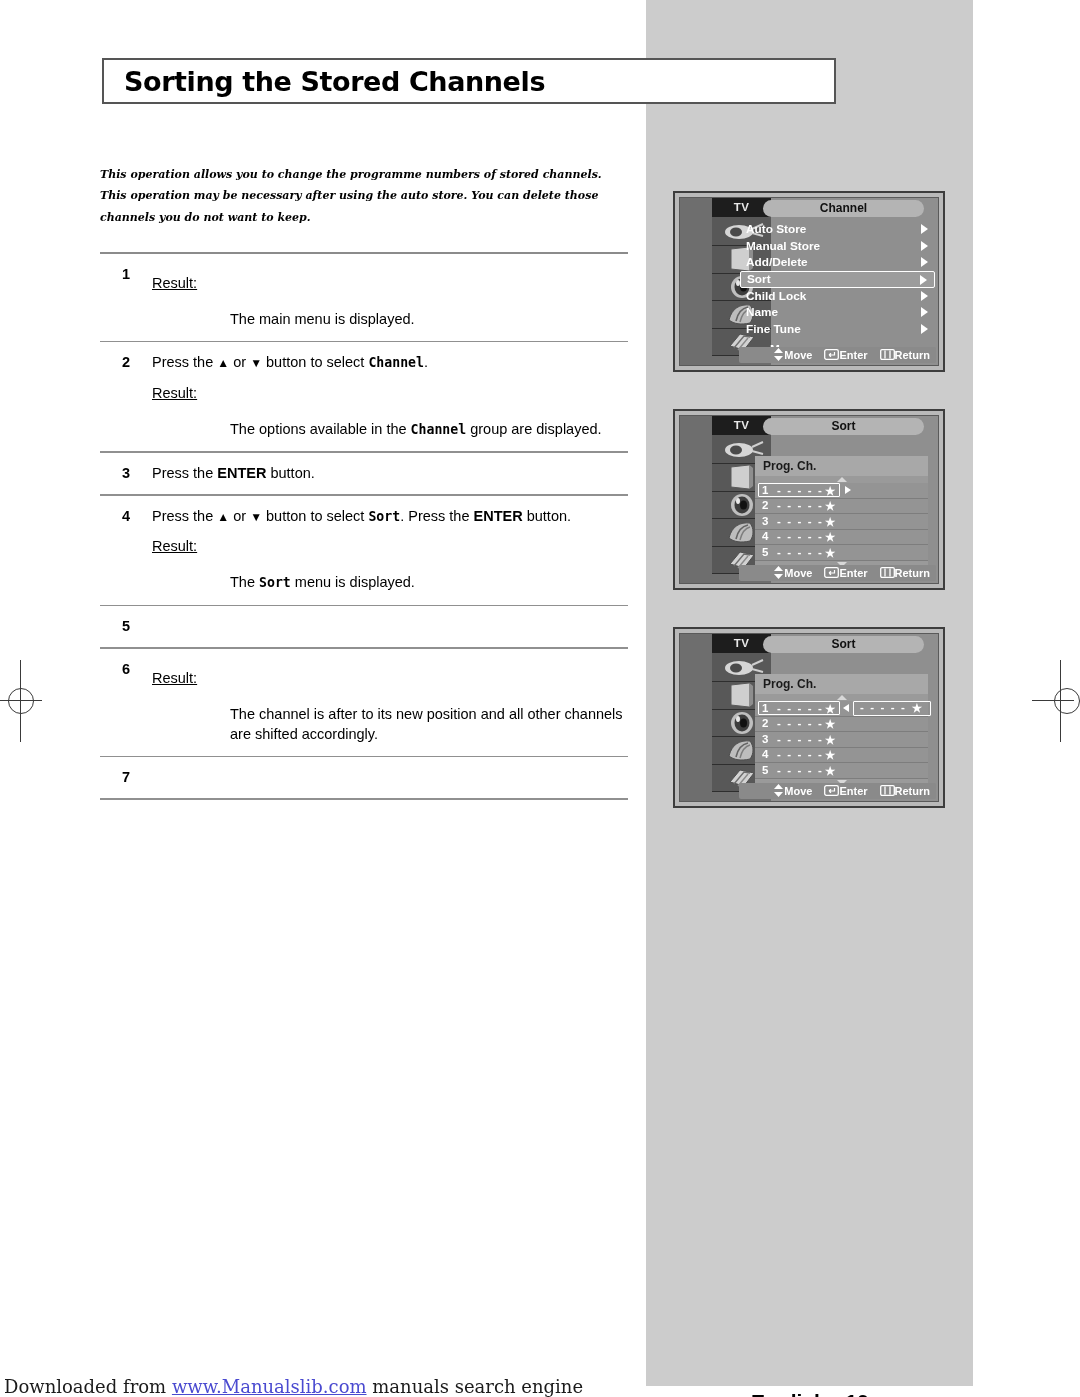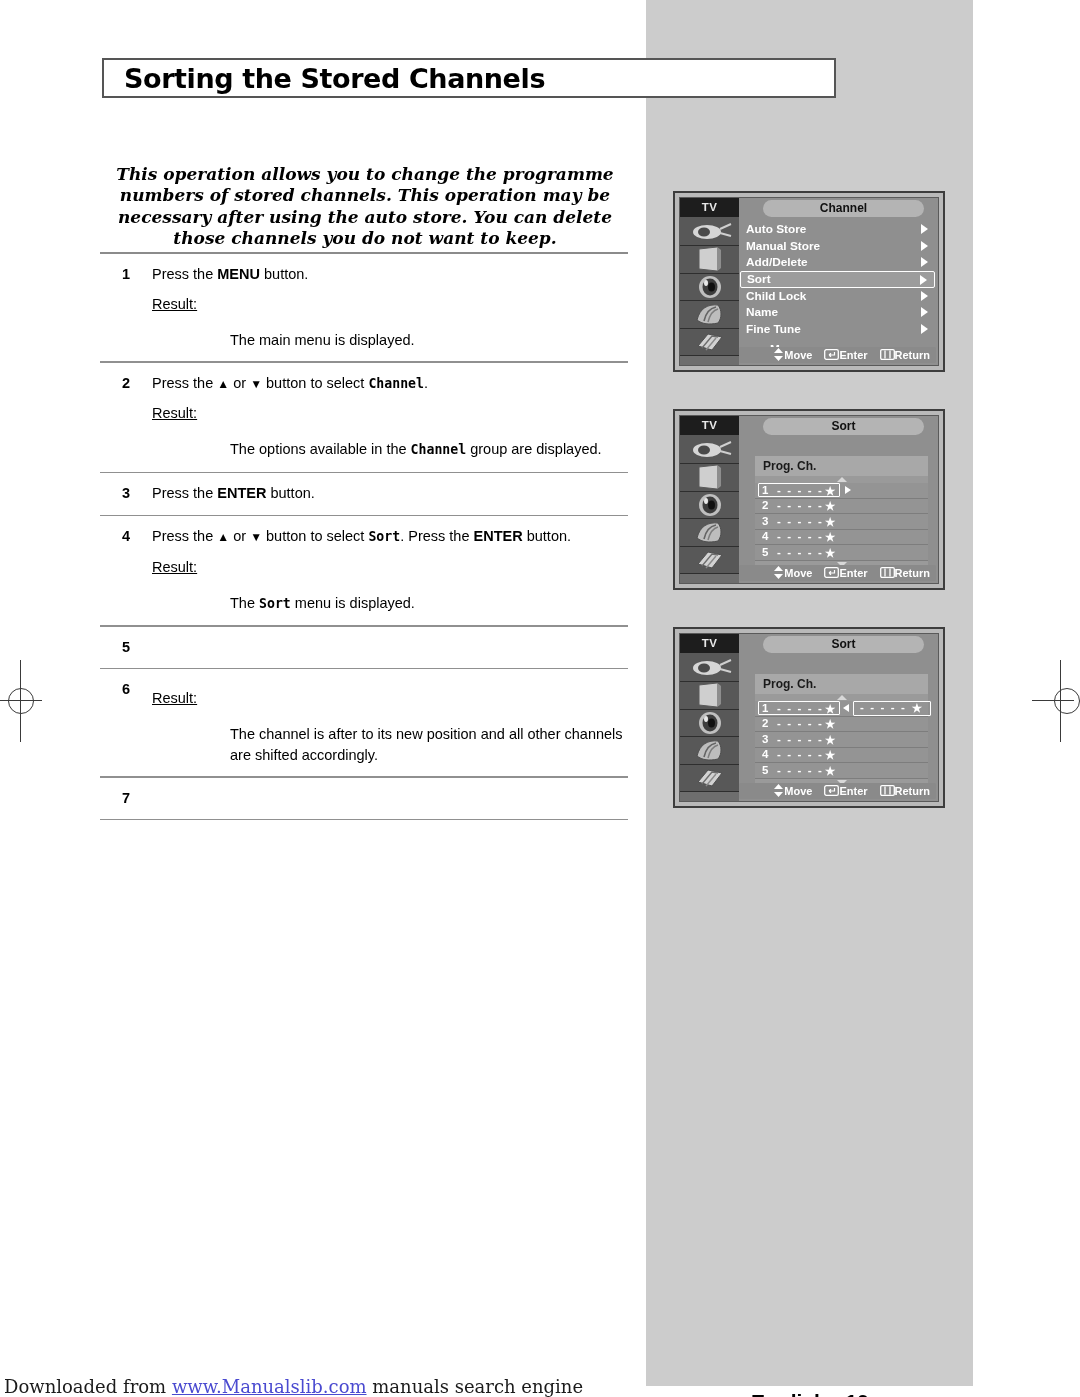--- a/index.html
+++ b/index.html
@@ -20,37 +20,36 @@
   .reg .h{position:absolute;left:0;top:40px;width:42px;height:1px;background:#3a3a3a;}
   .reg .c{position:absolute;left:8px;top:28px;width:24px;height:24px;border:1px solid #3a3a3a;border-radius:50%;}
   .reg-left{left:0px;top:660px;}
   .reg-right{left:1040px;top:660px;}
   .reg-right .v{left:20px;}
   .reg-right .h{left:-8px;}
   .reg-right .c{left:14px;}
 
   
   .title-box{
-    position:absolute;left:102px;top:58px;width:734px;height:40px;
+    position:absolute;left:102px;top:58px;width:734px;height:46px;
     background:#ffffff;border:2px solid #555;box-sizing:border-box;
     display:flex;align-items:center;
   }
   .title-text{
     font-family:"DejaVu Sans","Liberation Sans",sans-serif;
     font-weight:bold;font-size:27px;letter-spacing:-0.4px;
     padding-left:20px;color:#000;white-space:nowrap;
   }
 
   
   .intro{
     position:absolute;left:100px;top:164px;width:530px;
     font-family:"DejaVu Serif","Liberation Serif",serif;
-    font-style:italic;font-weight:bold;font-size:17px;line-height:21.3px;
+    font-style:italic;font-weight:bold;font-size:11px;line-height:21.3px;
     color:#000;
-    text-align:center;
   }
 
   
   .steps{position:absolute;left:100px;top:252px;width:528px;}
   .rule{height:2px;background:#8b8b8b;width:100%;}
   .rule.thin{height:1.5px;background:#909090;}
   .step{display:flex;padding:10px 0 11px 0;}
   .step-num{
     width:52px;flex:0 0 52px;text-align:center;
     font-weight:bold;font-size:14.5px;line-height:20px;
@@ -77,20 +76,21 @@
   .osd-2{left:673px;top:409px;}
   .osd-3{left:673px;top:627px;}
   .osd-inner{
     position:relative;width:100%;height:100%;
     background:#8f8f8f;border:1px solid #5a5a5a;box-sizing:border-box;
     overflow:hidden;
   }
   .osd-sidebar{
     position:absolute;left:0;top:0;width:59px;height:100%;
     background:#6e6e6e;
+    padding-left:32px;
   }
   .tv-tag{
     height:19px;background:#1d1d1d;color:#e9e9e9;
     font-size:11.5px;font-weight:bold;text-align:center;line-height:19px;
     letter-spacing:0.5px;
   }
   .ico{
     height:26.5px;background:#585858;border-bottom:1px solid #2e2e2e;
     position:relative;overflow:hidden;
   }
@@ -225,21 +225,20 @@
 </div>
 
 <div class="intro">This operation allows you to change the programme numbers of stored channels. This operation may be necessary after using the auto store. You can delete those channels you do not want to keep.</div>
 
 <div class="steps">
   <div class="rule"></div>
   <div id="steps-host">
       <div class="step">
         <div class="step-num">1</div>
         <div class="step-body">
-          <p class="step-line">Press the <b class="k">MENU</b> button.</p>
           <div class="result-row">
             <div class="result-lbl">Result:</div>
             <div class="result-txt">The main menu is displayed.</div>
           </div>
         </div>
       </div>
       <div class="rule thin"></div>
       <div class="step">
         <div class="step-num">2</div>
         <div class="step-body">

